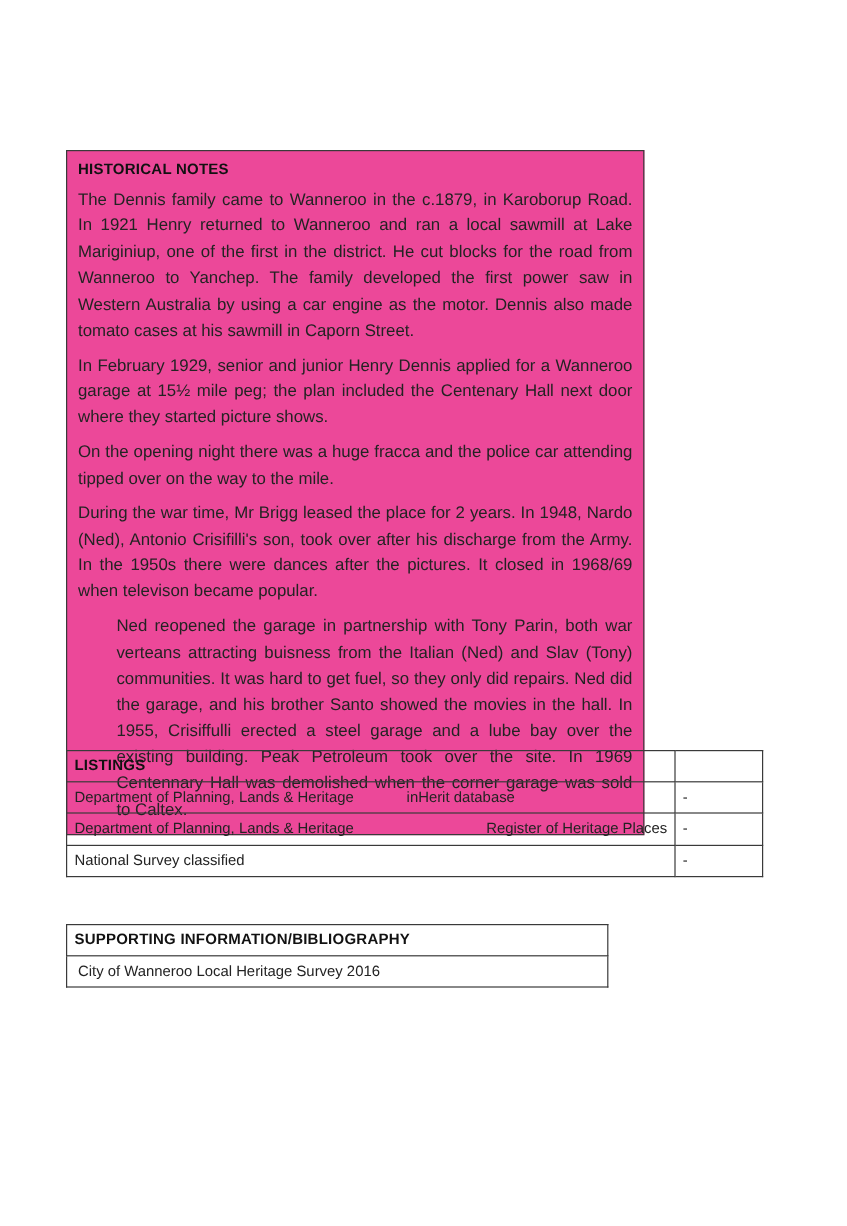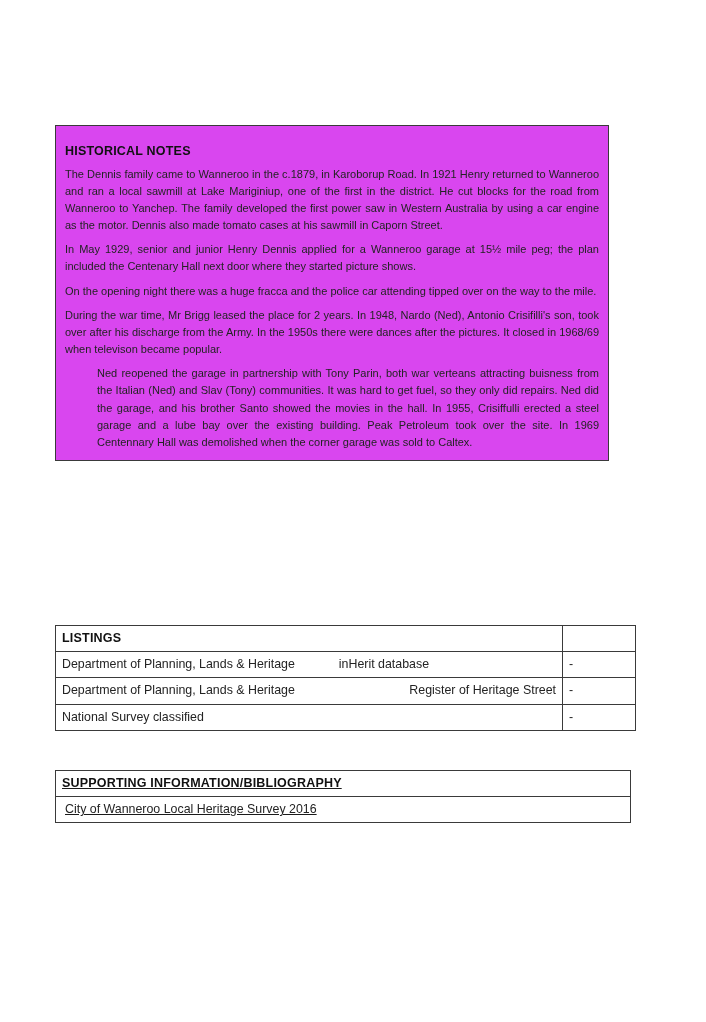--- a/index.html
+++ b/index.html
@@ -23,36 +23,36 @@
     width: 706px;
     height: 1022px;
     background: #ffffff;
   }
 
   
   .notes-box {
     position: absolute;
     left: 55px;
     top: 125px;
-    width: 554px;
+    width: 482px;
     box-sizing: border-box;
     border: 1px solid #3a3a3a;
-    padding: 18px 9px 9px 9px;
-    background: #d946ef;
+    padding: 8px 9px 9px 9px;
+    background: #ec4899;
   }
   .notes-title {
     font-size: 12.5px;
     font-weight: bold;
     letter-spacing: 0.2px;
     margin: 0 0 6px 0;
     line-height: 1.25;
     color: #111;
   }
   .para {
-    font-size: 11px;
+    font-size: 14px;
     line-height: 1.56;
     text-align: justify;
     margin: 0 0 7px 0;
     color: #232323;
     -webkit-hyphens: none;
     hyphens: none;
   }
   .para:last-child { margin-bottom: 0; margin-left: 32px; }
 
   
@@ -89,24 +89,23 @@
   }
   .rs-left { white-space: nowrap; }
   .rs-right { margin-left: auto; white-space: nowrap; }
   .rs-mid { margin-left: 44px; white-space: nowrap; }
 
   
   .support-table {
     position: absolute;
     left: 55px;
     top: 770px;
-    width: 576px;
+    width: 452px;
     border-collapse: collapse;
     table-layout: fixed;
-    text-decoration: underline;
   }
   .support-table td {
     border: 1px solid #3a3a3a;
     padding: 4px 6px 5px 6px;
     font-size: 12.4px;
     line-height: 1.3;
     vertical-align: middle;
     color: #232323;
     height: 16px;
   }
@@ -119,21 +118,21 @@
   .support-table td.body-cell { padding-left: 9px; margin-top: 28px; }
 </style>
 </head>
 <body>
 
 <div class="page">
 
   <div class="notes-box">
     <div class="notes-title">HISTORICAL NOTES</div>
     <p class="para">The Dennis family came to Wanneroo in the c.1879, in Karoborup Road. In 1921 Henry returned to Wanneroo and ran a local sawmill at Lake Mariginiup, one of the first in the district. He cut blocks for the road from Wanneroo to Yanchep. The family developed the first power saw in Western Australia by using a car engine as the motor. Dennis also made tomato cases at his sawmill in Caporn Street.</p>
-    <p class="para">In May 1929, senior and junior Henry Dennis applied for a Wanneroo garage at 15½ mile peg; the plan included the Centenary Hall next door where they started picture shows.</p>
+    <p class="para">In February 1929, senior and junior Henry Dennis applied for a Wanneroo garage at 15½ mile peg; the plan included the Centenary Hall next door where they started picture shows.</p>
     <p class="para">On the opening night there was a huge fracca and the police car attending tipped over on the way to the mile.</p>
     <p class="para">During the war time, Mr Brigg leased the place for 2 years.  In 1948, Nardo (Ned), Antonio Crisifilli's son, took over after his discharge from the Army. In the 1950s there were dances after the pictures.   It closed in 1968/69 when televison became popular.</p>
     <p class="para">Ned reopened the garage in partnership with Tony Parin, both war verteans attracting buisness from the Italian (Ned) and Slav (Tony) communities. It was hard to get fuel, so they only did repairs. Ned did the garage, and his brother Santo showed the movies in the hall. In 1955, Crisiffulli erected a steel garage and a lube bay over the existing building. Peak Petroleum took over the site.  In 1969 Centennary Hall  was demolished when the corner garage was sold to Caltex.</p>
   </div>
 
   <table class="listings-table">
     <tbody>
         <tr>
       <td class="col-main hdr">LISTINGS</td>
       <td class="col-note"></td>
@@ -144,21 +143,21 @@
           <span class="rs-left">Department of Planning, Lands &amp; Heritage</span>
           <span class="rs-mid">inHerit database</span>
         </span>
       </td>
       <td class="col-note">-</td>
     </tr>
     <tr>
       <td class="col-main">
         <span class="row-split">
           <span class="rs-left">Department of Planning, Lands &amp; Heritage</span>
-          <span class="rs-right">Register of Heritage Street</span>
+          <span class="rs-right">Register of Heritage Places</span>
         </span>
       </td>
       <td class="col-note">-</td>
     </tr>
     <tr>
       <td class="col-main">National Survey classified</td>
       <td class="col-note">-</td>
     </tr>
   </tbody>
     </table>

